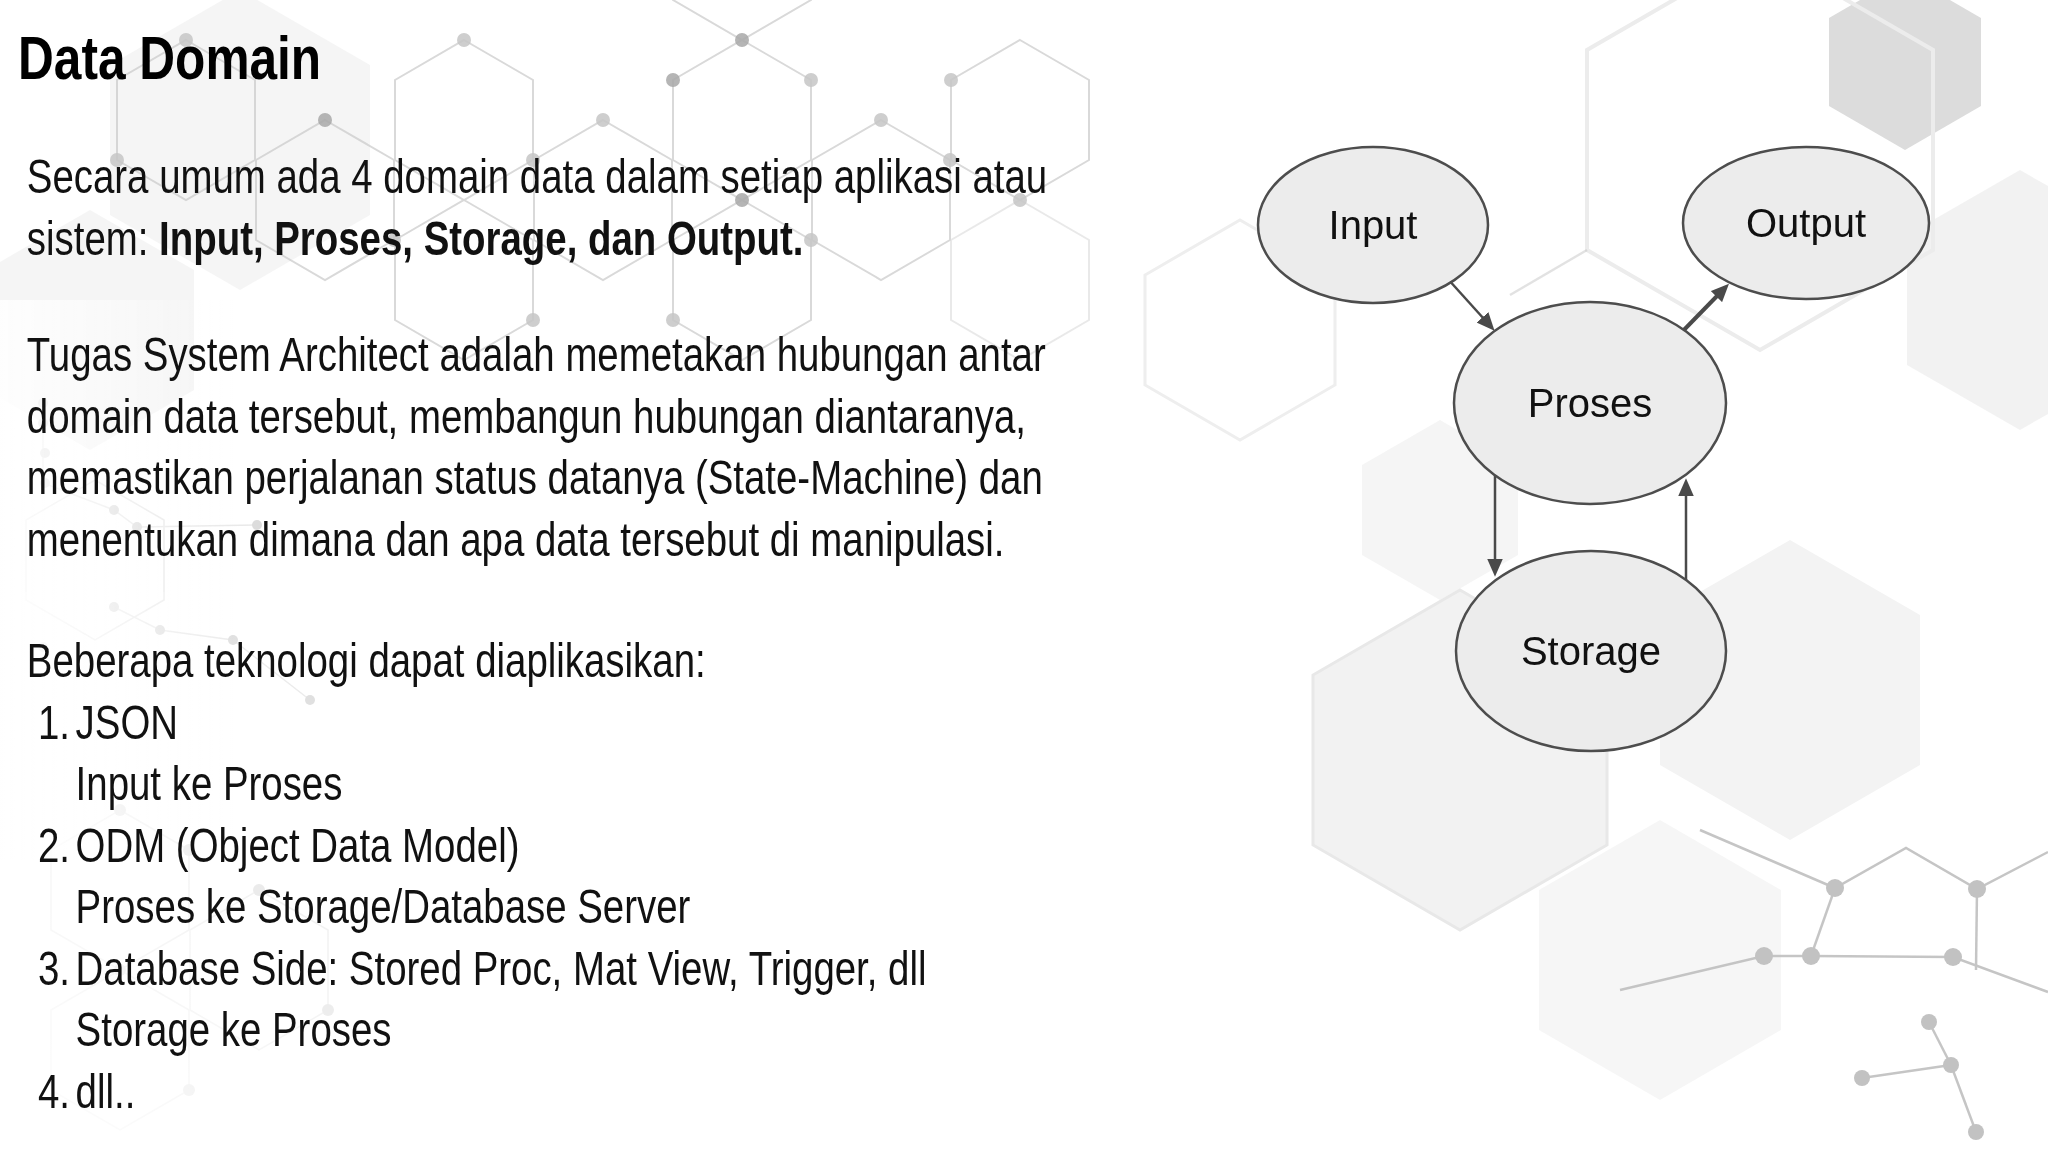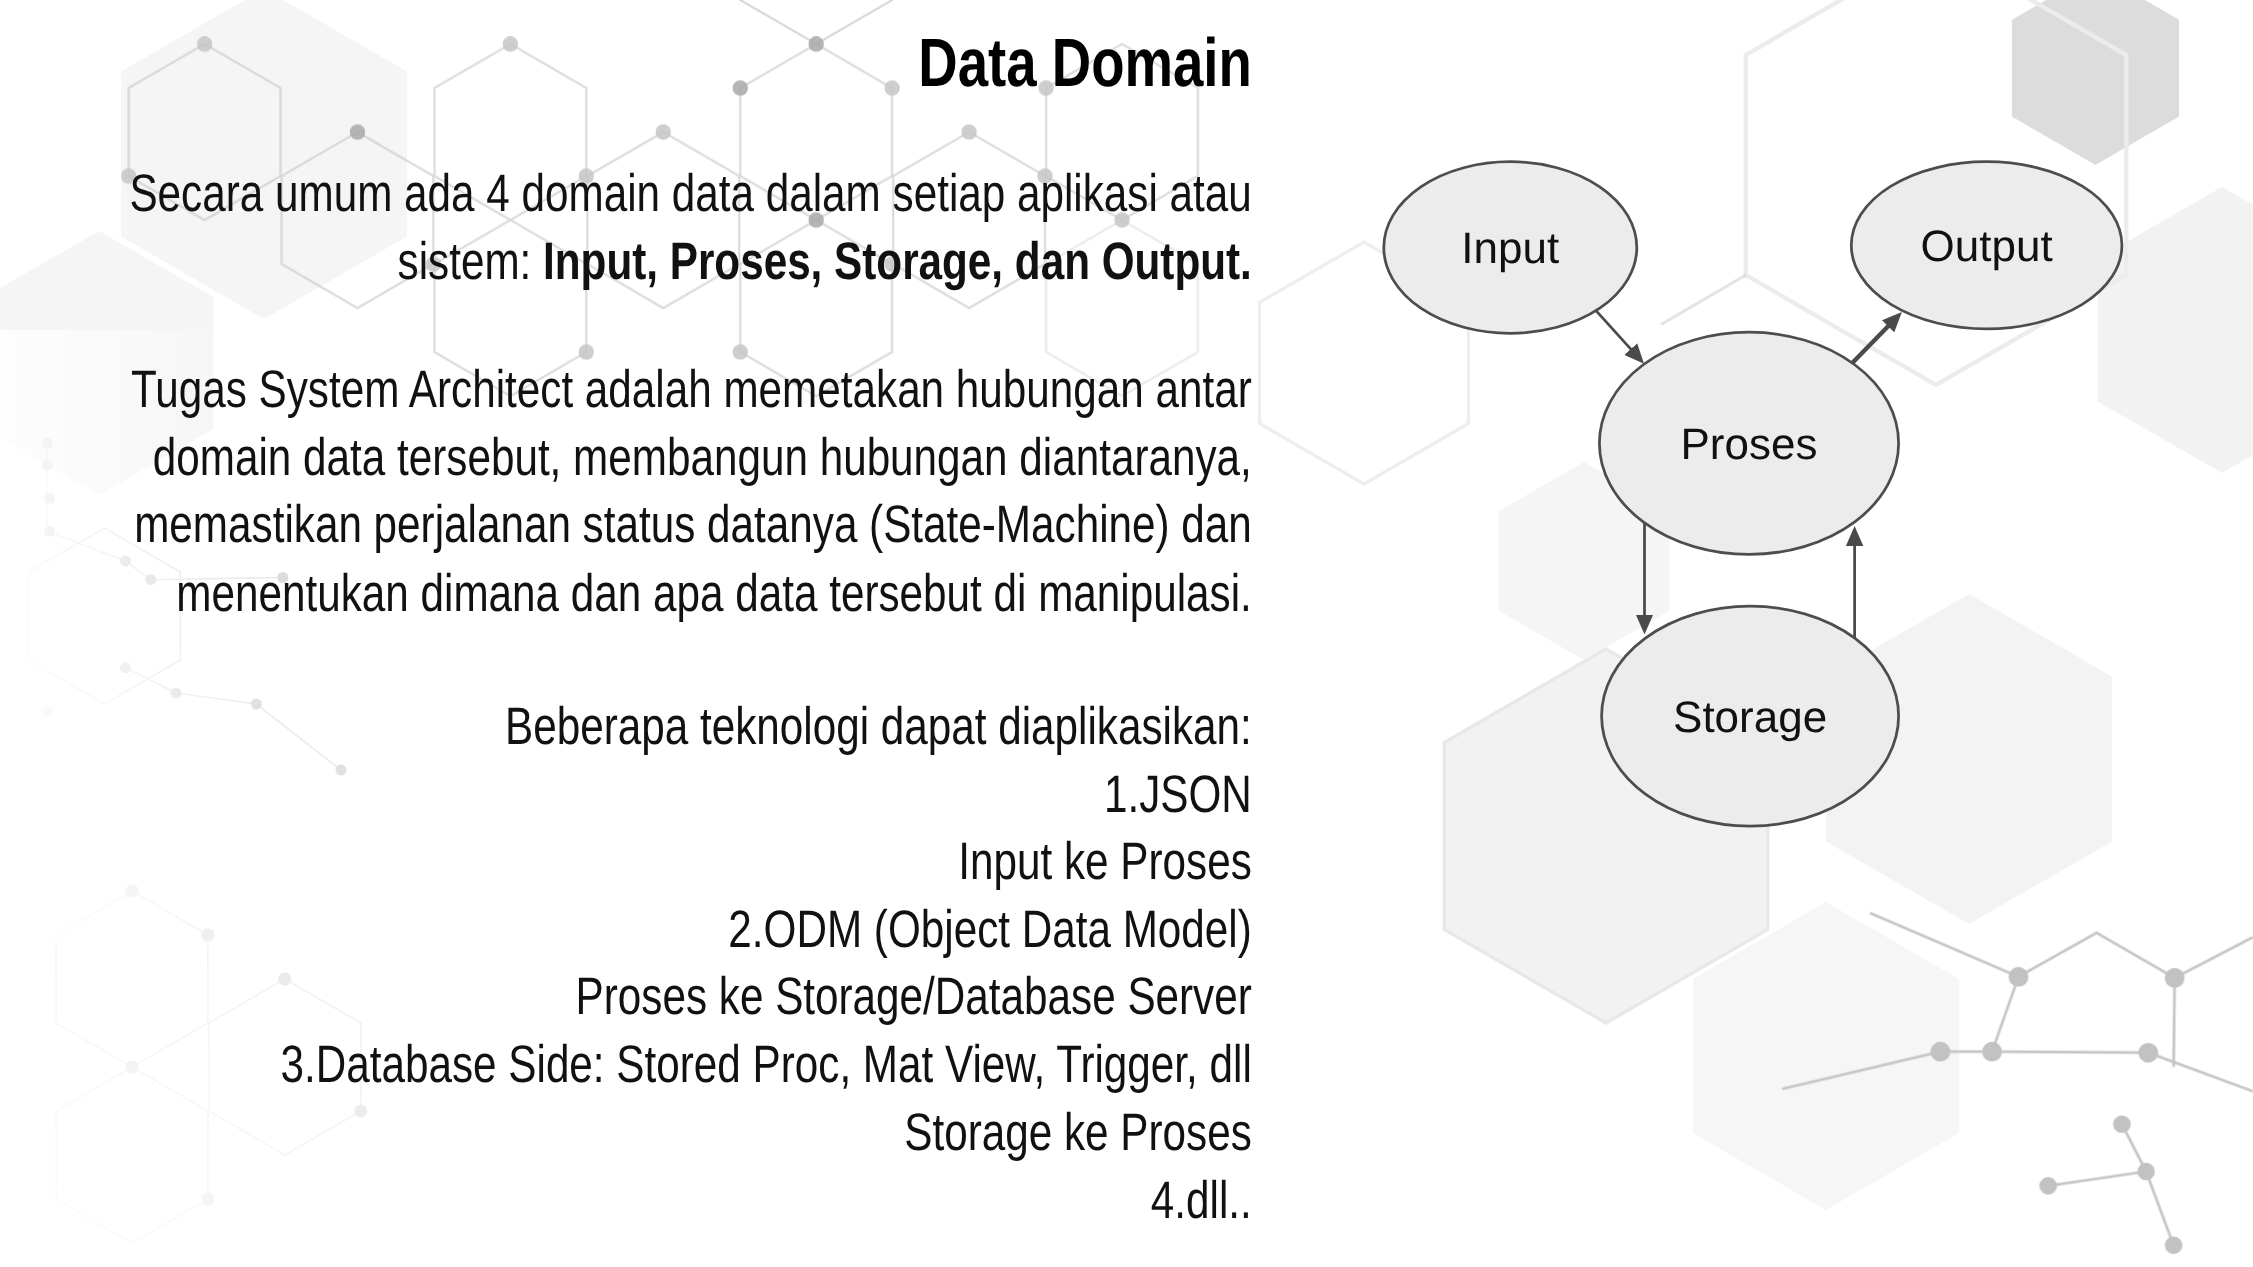--- a/index.html
+++ b/index.html
@@ -6,21 +6,20 @@
     margin: 0; padding: 0;
     width: 2048px; height: 1152px;
     background: #ffffff;
     overflow: hidden;
     font-family: "Liberation Sans", "DejaVu Sans", sans-serif;
   }
   .stage {
     position: relative;
     width: 2048px; height: 1152px;
     overflow: hidden;
-    text-align: right;
   }
   svg.bg, svg.diagram, .fade {
     position: absolute; left: 0; top: 0;
     width: 2048px; height: 1152px;
   }
   .fade-bl {
     position: absolute; left: 0; bottom: 0;
     width: 860px; height: 560px;
     background: linear-gradient(45deg, rgba(255,255,255,0.95) 0%, rgba(255,255,255,0.55) 30%, rgba(255,255,255,0) 60%);
     pointer-events: none;

